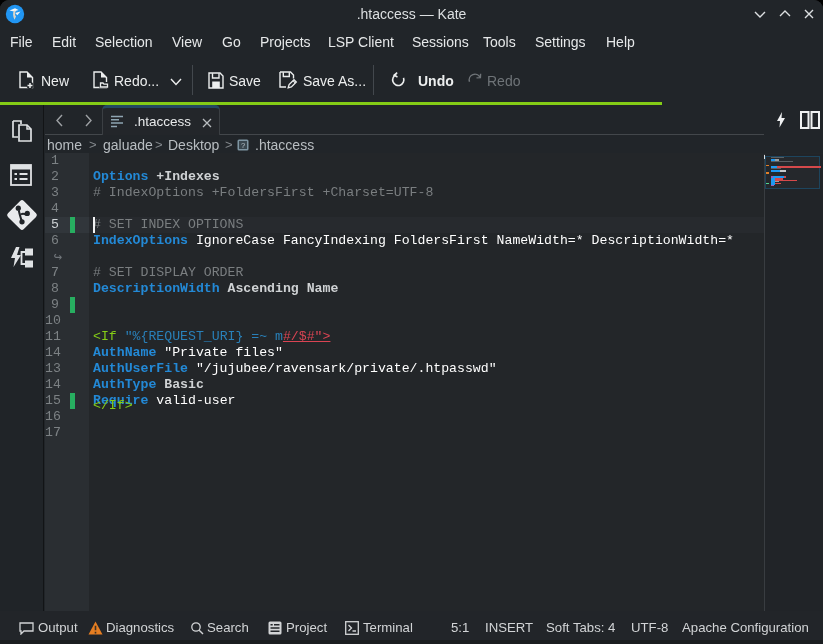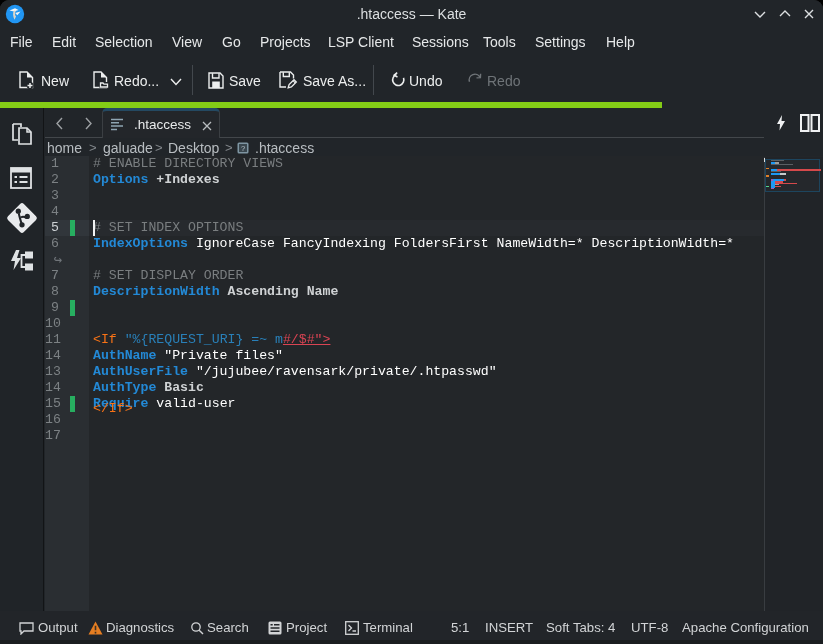--- a/index.html
+++ b/index.html
@@ -16,21 +16,21 @@
   .menubar { position:absolute; top:28px; left:0; width:823px; height:30px; background:#212529;
              color:#e6e8e9; font-size:14px; }
   .menubar span { position:absolute; top:6px; }
   
   .toolbar { position:absolute; top:58px; left:0; width:689px; height:44px; background:#212529;
              color:#eceeee; font-size:14px; }
   .tbtxt { position:absolute; top:15px; }
   .tbsep { position:absolute; top:7px; width:1px; height:30px; background:#43484d; }
   .ticon { position:absolute; top:13px; }
   
-  .docarea { position:absolute; top:102px; left:0; width:662px; height:509px; background:#212529; border-top:6px solid #84cc16; }
+  .docarea { position:absolute; top:102px; left:0; width:662px; height:509px; background:#212529; border-top:3px solid #84cc16; }
   .sidebar { position:absolute; top:0; left:0; width:44px; height:508px; background:#202428;
              border-right:1px solid #121416; }
   
   .tabbar { position:absolute; top:0; left:45px; width:778px; height:30px; background:#212529; }
   .tab { position:absolute; top:0px; left:57px; width:118px; height:30px; background:#23262a;
          border-radius:5px 5px 0 0; border-top:3px solid #244962; border-left:1px solid #3b3f43; border-right:1px solid #3b3f43; }
   .tab .lbl { position:absolute; left:31px; top:6px; color:#e8eaeb; font-size:13.5px; }
   
   .crumb { position:absolute; top:30px; left:45px; width:778px; height:20px; background:#212529;
            color:#b8bdc1; font-size:14px; }
@@ -43,21 +43,21 @@
   .lnum { position:absolute; left:0; width:14px; text-align:right; color:#7c8184; height:16px; }
   .lnum.cur { color:#cdd1d4; }
   .curlinegut { position:absolute; left:0; top:64px; width:44px; height:16px; background:#31363b; }
   .modmark { position:absolute; left:24.5px; width:5px; height:16px; background:#27ae60; }
   .codeline { position:absolute; left:48px; height:16px; white-space:pre; }
   .com { color:#7a7e80; }
   .dir { color:#2389d6; font-weight:bold; }
   .val { color:#cfd2d4; font-weight:bold; }
   .str { color:#ffffff; }
   .sub { color:#2980b9; }
-  .tag { color:#f97316; }
+  .tag { color:#84cc16; }
   .err { color:#da4453; text-decoration:underline; }
   .cursor { position:absolute; left:48px; top:64px; width:2px; height:16px; background:#f2f3f4; }
   
   .mmap { position:absolute; top:0; left:719px; width:59px; height:460px; background:#212428;
           border-left:1px solid #393d41; }
   .mmbar { position:absolute; height:2px; }
   .mmview { position:absolute; left:0px; top:2px; width:55px; height:33px; border:1px solid #1d455e;
             background:#25282c; }
   
   .statusbar { position:absolute; top:611px; left:0; width:823px; height:29px; background:#222529;
@@ -132,21 +132,21 @@
       <path d="M4.3 1.3 v4.2 h6 v-4.2" fill="none" stroke="#eceeee" stroke-width="1.4"></path>
       <path d="M9.2 16.8 l0.9-3.2 4.9-4.9 2.3 2.3 -4.9 4.9 z" fill="none" stroke="#eceeee" stroke-width="1.3"></path>
       <path d="M14 9.7 l2.2 2.2" stroke="#eceeee" stroke-width="1.1"></path>
     </svg>
     <span class="tbtxt" style="left:303px">Save As...</span>
     <div class="tbsep" style="left:373px"></div>
     <svg class="ticon" style="left:390px;top:14px" width="16" height="17" viewBox="0 0 16 17">
       <path d="M6.4 2.6 A5.6 5.6 0 1 0 13.5 5.9" fill="none" stroke="#eceeee" stroke-width="1.6"></path>
       <path d="M7.2 0.7 L4.2 3.1 L7.5 5.1" fill="none" stroke="#eceeee" stroke-width="1.6"></path>
     </svg>
-    <span class="tbtxt" style="left:409px;font-weight:normal">Undo</span>
+    <span class="tbtxt" style="left:418px;font-weight:bold">Undo</span>
     <svg class="ticon" style="left:467px;top:14px" width="16" height="17" viewBox="0 0 16 17">
       <path d="M2.5 9.8 A5.8 5.8 0 0 1 13.2 5.4" fill="none" stroke="#6f7478" stroke-width="1.4"></path>
       <path d="M13.6 1.8 L13.4 5.7 L9.5 5.9" fill="none" stroke="#6f7478" stroke-width="1.4"></path>
     </svg>
     <span class="tbtxt" style="left:487px;color:#6f7478">Redo</span>
   </div>
 
   <div class="docarea">
     <div class="sidebar">
       <svg style="position:absolute;left:9px;top:13px" width="26" height="26" viewBox="0 0 26 26">
@@ -234,22 +234,22 @@
         <div class="lnum" style="top:208px">13</div>
         <div class="lnum" style="top:224px">14</div>
         <div class="lnum" style="top:240px">15</div>
         <div class="lnum" style="top:256px">16</div>
         <div class="lnum" style="top:272px">17</div>
         <div class="modmark" style="top:64px"></div>
         <div class="modmark" style="top:144px"></div>
         <div class="modmark" style="top:240px"></div>
       </div>
       <div style="position:absolute;left:44px;top:64px;width:675px;height:16px;background:#272a2e"></div>
-      <div class="codeline" style="top:0"><span class="com"># ENABLE DIRECTORY VIEWS</span></div>
       <div class="codeline" style="top:16px"><span class="dir">Options</span><span class="val"> +Indexes</span></div>
+      <div class="codeline" style="top:32px"><span class="com"># IndexOptions +FoldersFirst +Charset=UTF-8</span></div>
       <div class="codeline" style="top:64px"><span class="com"># SET INDEX OPTIONS</span></div>
       <div class="codeline" style="top:80px"><span class="dir">IndexOptions</span><span class="str"> IgnoreCase FancyIndexing FoldersFirst NameWidth=* DescriptionWidth=*</span></div>
       <div class="codeline" style="top:112px"><span class="com"># SET DISPLAY ORDER</span></div>
       <div class="codeline" style="top:128px"><span class="dir">DescriptionWidth</span><span class="val"> Ascending Name</span></div>
       <div class="codeline" style="top:176px"><span class="tag">&lt;If</span><span class="sub"> "%{REQUEST_URI} =~ m</span><span class="err">#/$#"&gt;</span></div>
       <div class="codeline" style="top:192px"><span class="dir">AuthName</span><span class="str"> "Private files"</span></div>
       <div class="codeline" style="top:208px"><span class="dir">AuthUserFile</span><span class="str"> "/jujubee/ravensark/private/.htpasswd"</span></div>
       <div class="codeline" style="top:224px"><span class="dir">AuthType</span><span class="val"> Basic</span></div>
       <div class="codeline" style="top:240px"><span class="dir">Require</span><span class="str"> valid-user</span></div>
       <div class="codeline" style="top:245px"><span class="tag">&lt;/If&gt;</span></div>

